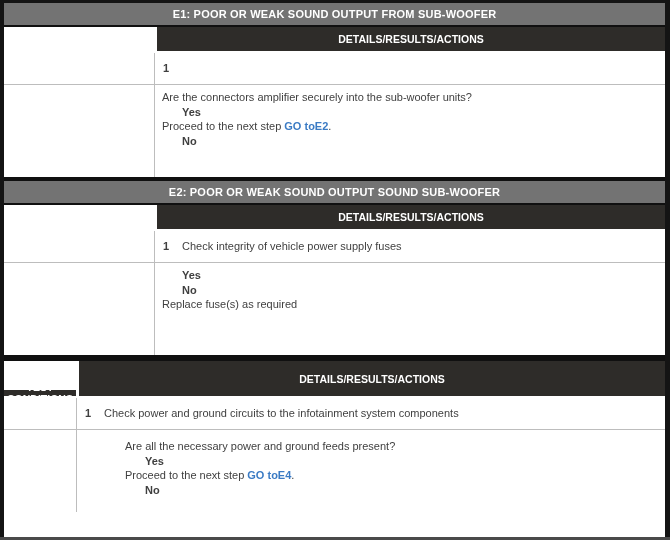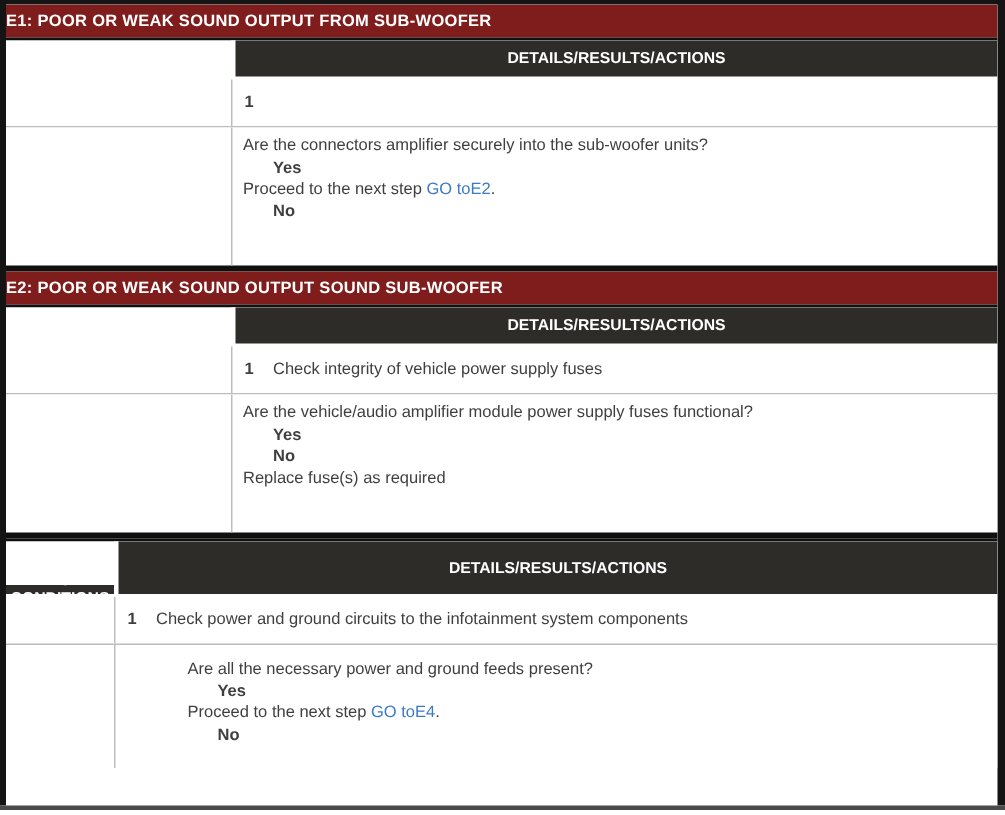--- a/index.html
+++ b/index.html
@@ -8,22 +8,22 @@
     font-family:"Liberation Sans", sans-serif;font-size:11px;color:#3f3f3f;
     overflow:hidden;
   }
   .table-frame{
     box-sizing:border-box;width:670px;height:537px;overflow:hidden;
     border-left:4px solid #141414;border-right:5px solid #141414;border-top:3px solid #141414;
     background:#ffffff;
   }
   .bottom-edge{width:670px;height:3px;background:#4a4a4a;}
   .title-bar{
-    height:22px;background:#7f1d1d;color:#ffffff;font-weight:bold;font-size:11px;
-    display:flex;align-items:center;letter-spacing:.2px;
+    height:22px;background:#737373;color:#ffffff;font-weight:bold;font-size:11px;
+    display:flex;align-items:center;justify-content:center;letter-spacing:.2px;
   }
   .title-bar.tall{height:25px;}
   .bar-gap{height:2px;background:#101010;}
   .head-row{display:flex;height:24px;background:#ffffff;}
   .head-row.tall{height:35px;}
   .head-cell{
     background:#2e2c29;color:#ffffff;font-weight:bold;font-size:10.5px;
     display:flex;align-items:center;justify-content:center;text-align:center;line-height:12px;
   }
   .hc1{width:150px;flex:0 0 150px;margin-top:29px;}
@@ -36,21 +36,21 @@
   .c1.narrow{width:72px;flex:0 0 72px;}
   .c2{flex:1;border-left:1px solid #bdbdbd;}
   .step-row{height:32px;border-bottom:1px solid #bdbdbd;box-sizing:border-box;}
   .step-row .c2{padding:9px 6px 0 8px;box-sizing:border-box;display:flex;}
   .step-num{font-weight:bold;width:19px;flex:0 0 19px;}
   .q-row{height:92px;box-sizing:border-box;}
   .q-row.cut{height:82px;}
   .q-row .c2{padding:5px 6px 0 7px;box-sizing:border-box;line-height:14.5px;}
   .q-row.cut .c2{padding-top:9px;padding-left:48px;}
   .indent{padding-left:20px;font-weight:bold;}
-  .go-link{color:#3b7bc4;font-weight:normal;cursor:pointer;}
+  .go-link{color:#3b7bc4;font-weight:bold;cursor:pointer;}
   .section-sep{height:4px;background:#101010;}
 </style>
 </head>
 <body>
 
 <div class="page">
   <div class="table-frame">
 
     <div>
       <div class="title-bar">
@@ -95,21 +95,20 @@
       <div class="row step-row">
         <div class="c1"></div>
         <div class="c2">
           <span class="step-num">1</span>
           <span>Check integrity of vehicle power supply fuses</span>
         </div>
       </div>
       <div class="row q-row">
         <div class="c1"></div>
         <div class="c2">
-          <div>Are the vehicle/audio amplifier module power supply fuses functional?</div>
           <div class="indent">Yes</div>
           <div class="indent">No</div>
           <div>Replace fuse(s) as required</div>
         </div>
       </div>
     </div>
     <div class="section-sep"></div>
 
     <div>
       <div class="bar-gap"></div>

